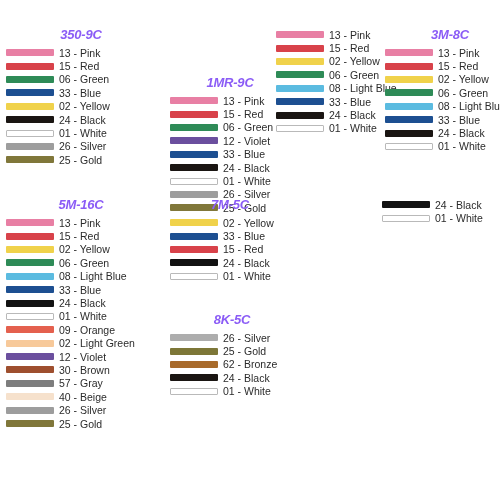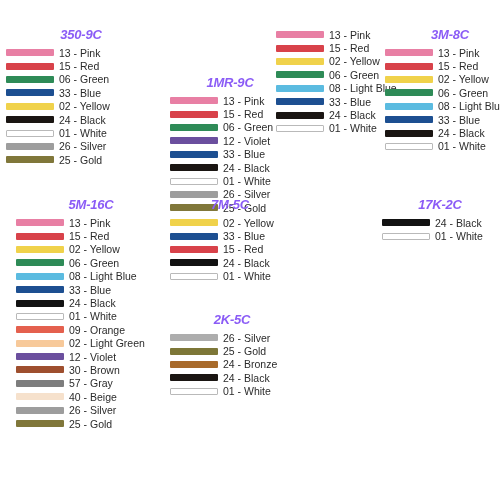--- a/index.html
+++ b/index.html
@@ -60,21 +60,21 @@
     line-height: 12px;
     white-space: nowrap;
     font-family: "Liberation Sans", sans-serif;
   }
 
   
   #g-350-9c   { left: 6px;   top: 28px; }
   #g-1mr-9c   { left: 170px; top: 28px; margin-top: 48px; }
   #g-1m-8c    { left: 276px; top: 28px; }
   #g-3m-8c    { left: 385px; top: 28px; }
-  #g-5m-16c   { left: 16px;   top: 198px; }
+  #g-5m-16c   { left: 6px;   top: 198px; }
   #g-7m-5c    { left: 170px; top: 198px; }
   #g-8k-5c    { left: 170px; top: 313px; }
   #g-17k-2c   { left: 382px; top: 198px; }
 
   #g-350-9c  .group-title { width: 150px; }
   #g-1mr-9c  .group-title { width: 120px; }
   #g-1m-8c   .group-title { width: 132px; }
   #g-3m-8c   .group-title { width: 130px; }
   #g-5m-16c  .group-title { width: 150px; }
   #g-7m-5c   .group-title { width: 120px; }
@@ -335,47 +335,46 @@
           <span class="row-label">24 - Black</span>
         </div>
         <div class="row">
           <span class="swatch bordered" style="background: rgb(255, 255, 255);"></span>
           <span class="row-label">01 - White</span>
         </div>
       </div>
   </div>
 
   <div class="group" id="g-8k-5c">
-    <div class="group-title">2K-5C</div>
+    <div class="group-title">8K-5C</div>
     <div class="rows">
         <div class="row">
           <span class="swatch" style="background: rgb(173, 173, 173);"></span>
           <span class="row-label">26 - Silver</span>
         </div>
         <div class="row">
           <span class="swatch" style="background: rgb(125, 119, 56);"></span>
           <span class="row-label">25 - Gold</span>
         </div>
         <div class="row">
           <span class="swatch" style="background: rgb(168, 106, 42);"></span>
-          <span class="row-label">24 - Bronze</span>
+          <span class="row-label">62 - Bronze</span>
         </div>
         <div class="row">
           <span class="swatch" style="background: rgb(26, 21, 18);"></span>
           <span class="row-label">24 - Black</span>
         </div>
         <div class="row">
           <span class="swatch bordered" style="background: rgb(255, 255, 255);"></span>
           <span class="row-label">01 - White</span>
         </div>
       </div>
   </div>
 
   <div class="group" id="g-17k-2c">
-    <div class="group-title">17K-2C</div>
     <div class="rows">
         <div class="row">
           <span class="swatch" style="background: rgb(18, 18, 18);"></span>
           <span class="row-label">24 - Black</span>
         </div>
         <div class="row">
           <span class="swatch bordered" style="background: rgb(255, 255, 255);"></span>
           <span class="row-label">01 - White</span>
         </div>
       </div>

